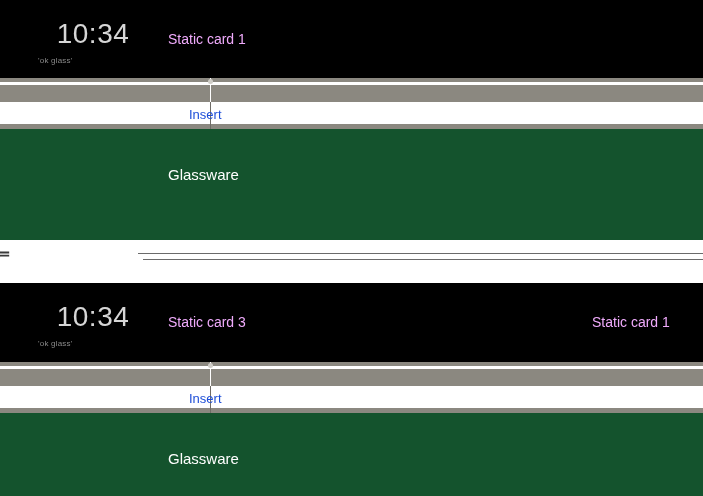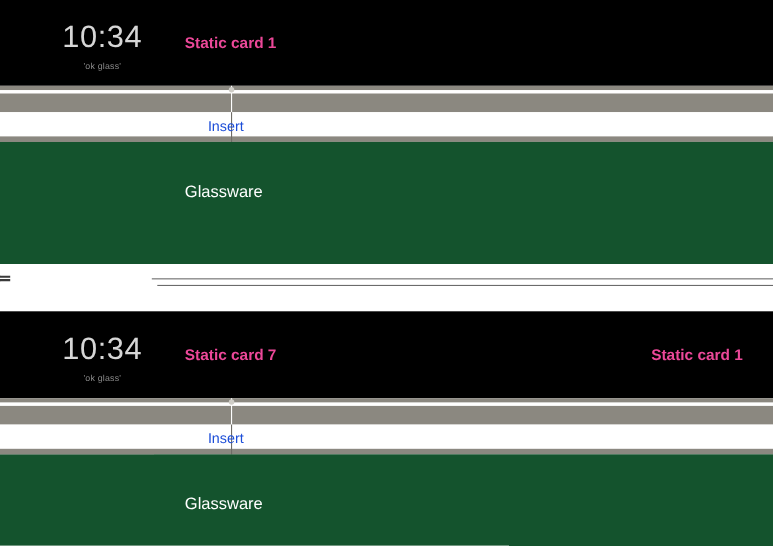--- a/index.html
+++ b/index.html
@@ -51,32 +51,31 @@
     font-size: 28px;
     font-weight: 300;
     letter-spacing: 0.5px;
     line-height: 1;
   }
   .clock-hint {
     position: absolute;
     left: 38px;
     top: 57px;
     width: 110px;
-    text-align: center;
     color: #8a8a8a;
     font-size: 8px;
     letter-spacing: 0.2px;
     line-height: 1;
   }
 
   .card-label {
     position: absolute;
-    color: #ec4899;
+    color: #f0abfc;
     font-size: 14px;
-    font-weight: 700;
+    font-weight: 400;
     line-height: 1;
     white-space: nowrap;
   }
   .card-label.pos-a { left: 168px; top: 32px; }
   .card-label.pos-b { left: 168px; top: 32px; }
   .card-label.pos-c { left: 592px; top: 32px; }
 
   
   .band {
     position: absolute;
@@ -197,21 +196,21 @@
     <div class="divider-arrow">⇐</div>
     <div class="divider-rule" style="left:138px; top:13px; width:565px;"></div>
     <div class="divider-rule" style="left:143px; top:19px; width:560px;"></div>
   </div>
 
   <div class="state-block" style="top:283px; height:213px;">
 
     <div class="glass-strip" style="top:0px; height:79px;">
       <div class="clock">10:34</div>
       <div class="clock-hint">'ok glass'</div>
-      <div class="card-label pos-b">Static card 7</div>
+      <div class="card-label pos-b">Static card 3</div>
       <div class="card-label pos-c">Static card 1</div>
     </div>
 
     <div class="band gray" style="top:79px;  height:4px;  width:703px;"></div>
     <div class="band white" style="top:83px;  height:3px;  width:703px;"></div>
     <div class="band gray" style="top:86px;  height:17px; width:703px;"></div>
     <div class="band white" style="top:103px; height:22px; width:703px;"></div>
     <div class="band gray" style="top:125px; height:5px;  width:703px;"></div>
 
     <div class="tick" style="left:210px; top:79px; height:24px;"></div>

